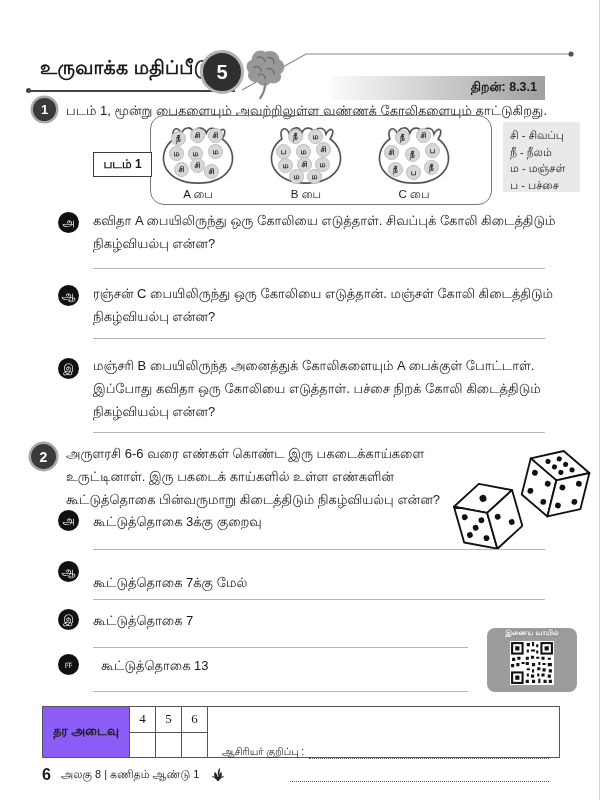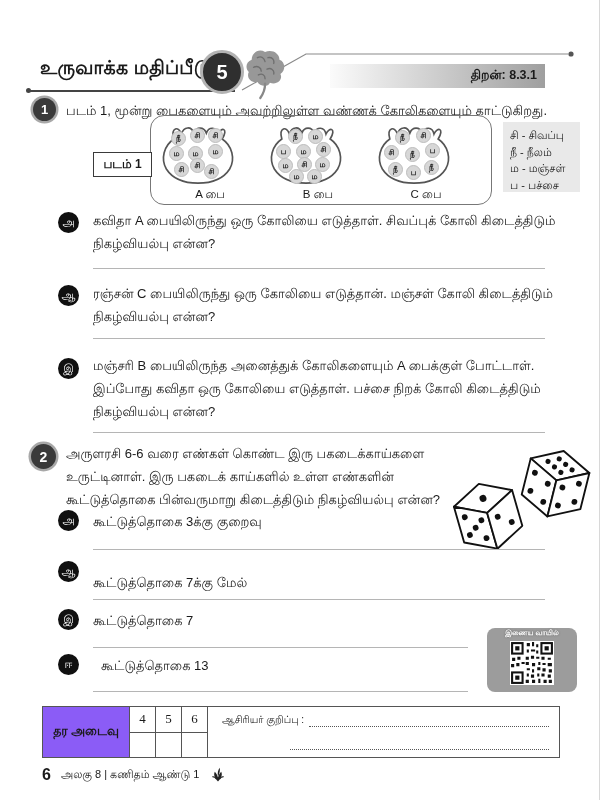--- a/index.html
+++ b/index.html
@@ -10,59 +10,59 @@
   
   .hdr{top:26px;left:40px;right:30px;display:flex;align-items:flex-end;gap:6px;font-size:12.5px;}
   .dotline{border-bottom:1.6px dotted #555;height:13px;}
   
   .title-txt{left:40px;top:57px;font-size:19px;font-weight:bold;letter-spacing:.2px;}
   .title-underline{left:30px;top:90px;width:205px;height:1.5px;background:#444;}
   .title-dot{left:26px;top:88px;width:5px;height:5px;border-radius:50%;background:#444;}
   .num5{left:200px;top:50px;width:38px;height:38px;border-radius:50%;background:#2f2f2f;
         border:3px solid #b3b3b3;color:#fff;font-size:20px;font-weight:bold;
         display:flex;align-items:center;justify-content:center;}
-  .skill-chip{left:330px;top:64px;width:215px;height:24px;
+  .skill-chip{left:330px;top:76px;width:215px;height:24px;
         background:linear-gradient(90deg,#fbfbfb 0%,#9f9f9f 100%);
         display:flex;align-items:center;justify-content:flex-end;
         padding-right:8px;font-size:12.5px;font-weight:bold;box-sizing:border-box;}
   
   .qnum{border-radius:50%;background:#3a3a3a;color:#fff;font-weight:bold;
         display:flex;align-items:center;justify-content:center;
         box-shadow:0 0 0 2.5px #a8a8a8;}
   .sub-bullet{width:21px;height:21px;border-radius:50%;background:#101010;color:#fff;
         font-size:11px;display:flex;align-items:center;justify-content:center;}
   .qtext{font-size:13px;line-height:1.75;}
   .ansline{height:1px;background:#b5b5b5;}
   
   .fig{left:150px;top:115px;width:340px;height:88px;border:1.5px solid #777;border-radius:14px;}
   .fig-label{left:93px;top:152px;width:57px;height:23px;border:1.5px solid #3a3a3a;background:#fff;
         font-size:12px;font-weight:bold;display:flex;align-items:center;justify-content:center;}
   .bag{position:absolute;width:95px;height:86px;}
   .bag svg{position:absolute;left:0;top:0;}
   .marble{position:absolute;width:13px;height:13px;border-radius:50%;background:#d7d7d7;
         border:1px solid #bdbdbd;color:#222;font-size:7.5px;font-weight:bold;
         display:flex;align-items:center;justify-content:center;line-height:1;}
-  .bag-name{position:absolute;left:12px;right:0;top:64px;text-align:center;font-size:11.5px;}
+  .bag-name{position:absolute;left:0;right:0;top:64px;text-align:center;font-size:11.5px;}
   .legend{left:503px;top:122px;width:77px;height:70px;background:#e9e9e9;
         font-size:11px;line-height:16.5px;padding:5px 0 0 7px;box-sizing:border-box;}
   
   .qrbox{left:487px;top:628px;width:90px;height:64px;background:#9c9c9c;border-radius:8px;}
   .qrlabel{position:absolute;left:0;right:0;top:1px;text-align:center;color:#fff;
         font-size:7px;font-weight:bold;text-shadow:0 0 2px #555;}
   .qrcode{position:absolute;left:23px;top:13px;width:44px;height:44px;background:#fff;}
   
   .assess{left:42px;top:706px;width:518px;height:52px;border:1.5px solid #555;display:flex;box-sizing:border-box;}
   .assess-label{width:86px;background:#8b5cf6;border-right:1px solid #555;font-size:12.5px;font-weight:bold;
         display:flex;align-items:center;justify-content:center;}
   .gcol{width:25px;border-right:1px solid #555;display:flex;flex-direction:column;}
   .gcell{flex:1;display:flex;align-items:center;justify-content:center;font-size:13px;
         font-family:"Liberation Serif",serif;}
   .gcell.topc{border-bottom:1px solid #555;}
   .notes{flex:1;position:relative;padding:7px 10px 0 14px;box-sizing:border-box;}
-  .note-row{display:flex;align-items:flex-end;gap:5px;font-size:10px;}
+  .note-row{display:flex;align-items:flex-end;gap:5px;font-size:10px;margin-top:32px;}
   .pfoot{left:42px;top:766px;display:flex;align-items:center;gap:10px;}
   .pfoot .pno{font-size:16px;font-weight:bold;}
   .pfoot .unit{font-size:11px;}
 </style>
 </head>
 <body>
 
 <div class="page">
 
 

